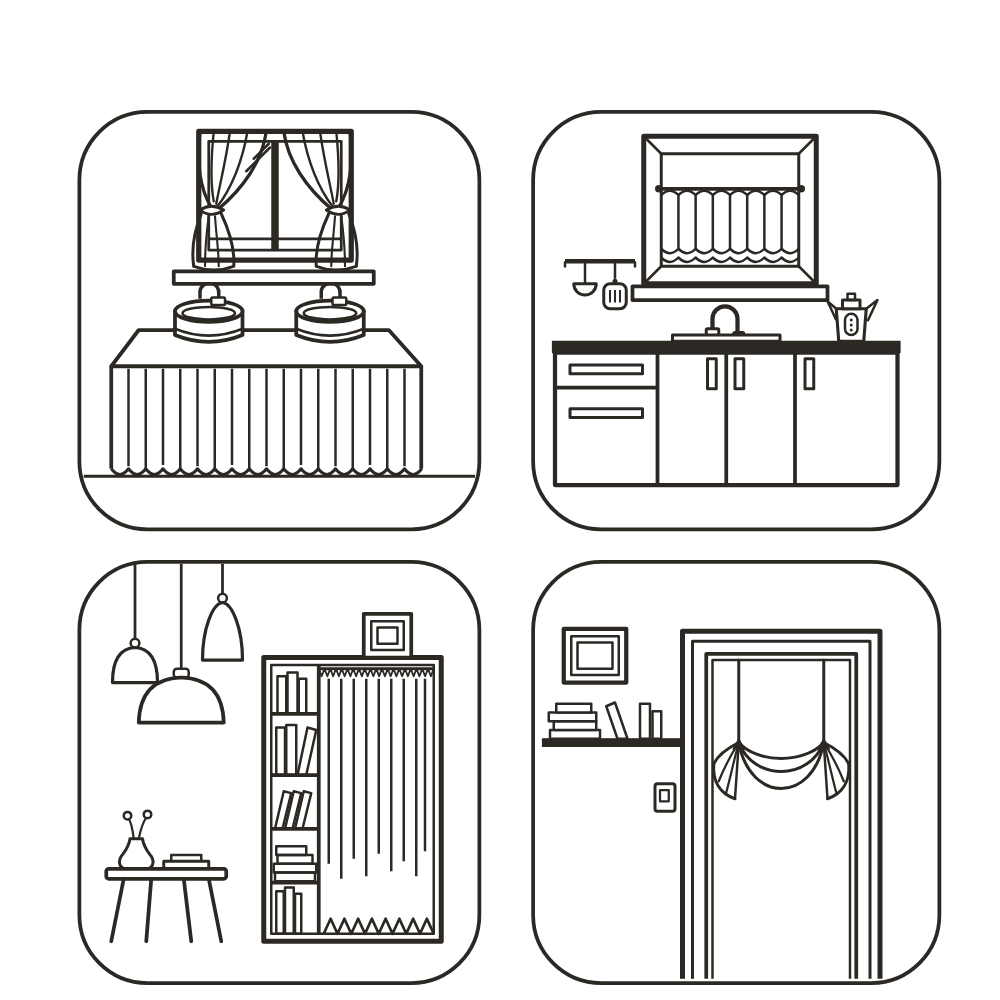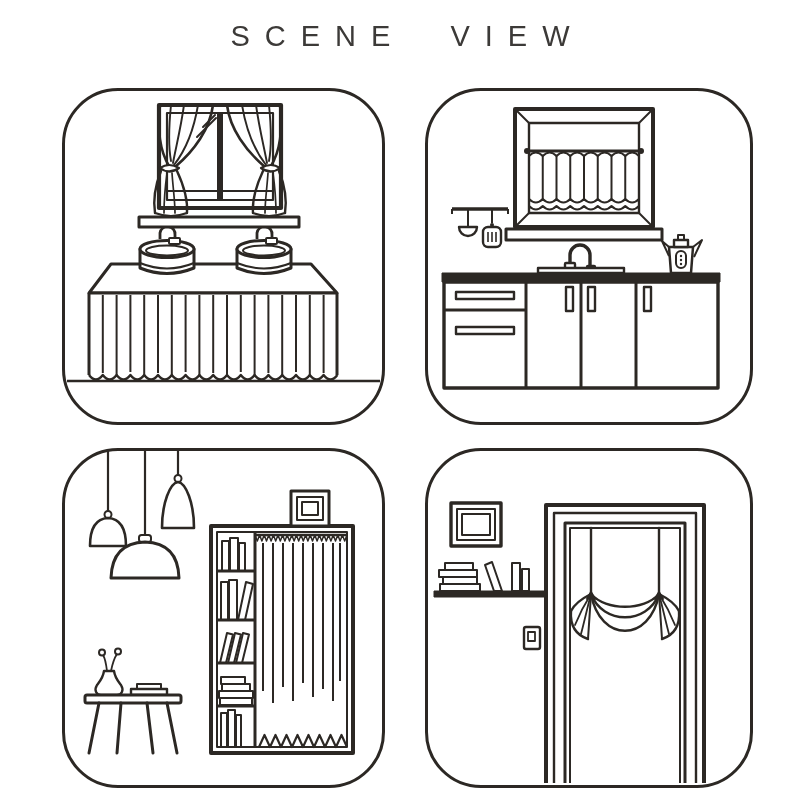--- a/index.html
+++ b/index.html
@@ -22,21 +22,20 @@
   .p-tl{left:62px;top:88px;width:323px;height:337px;}
   .p-tr{left:425px;top:88px;width:328px;height:337px;}
   .p-bl{left:62px;top:448px;width:323px;height:340px;}
   .p-br{left:425px;top:448px;width:328px;height:340px;}
 </style>
 </head>
 <body>
 
 <div class="stage">
 
-  <div class="page-title">SCENE VIEW</div>
 
   <figure class="panel p-tl" style="margin:0" aria-label="Bathroom vanity scene: window with tied-back curtains, window sill, two vessel sinks with faucets, counter with pleated skirt curtain">
     <svg viewBox="0 0 317 331" preserveAspectRatio="none" fill="none" stroke="currentColor" stroke-linejoin="round">
       <line x1="2" y1="290" x2="315" y2="290" stroke-width="2.5"></line>
       <g>
         <polygon points="24,202 46,173 246,173 272,202" fill="#fff" stroke-width="3"></polygon>
       </g>
       <g>
         <path d="M24,202 H272 V284 H24 Z" fill="#fff" stroke="none"></path>
         <line x1="24" y1="202" x2="24" y2="284" stroke-width="3"></line>

